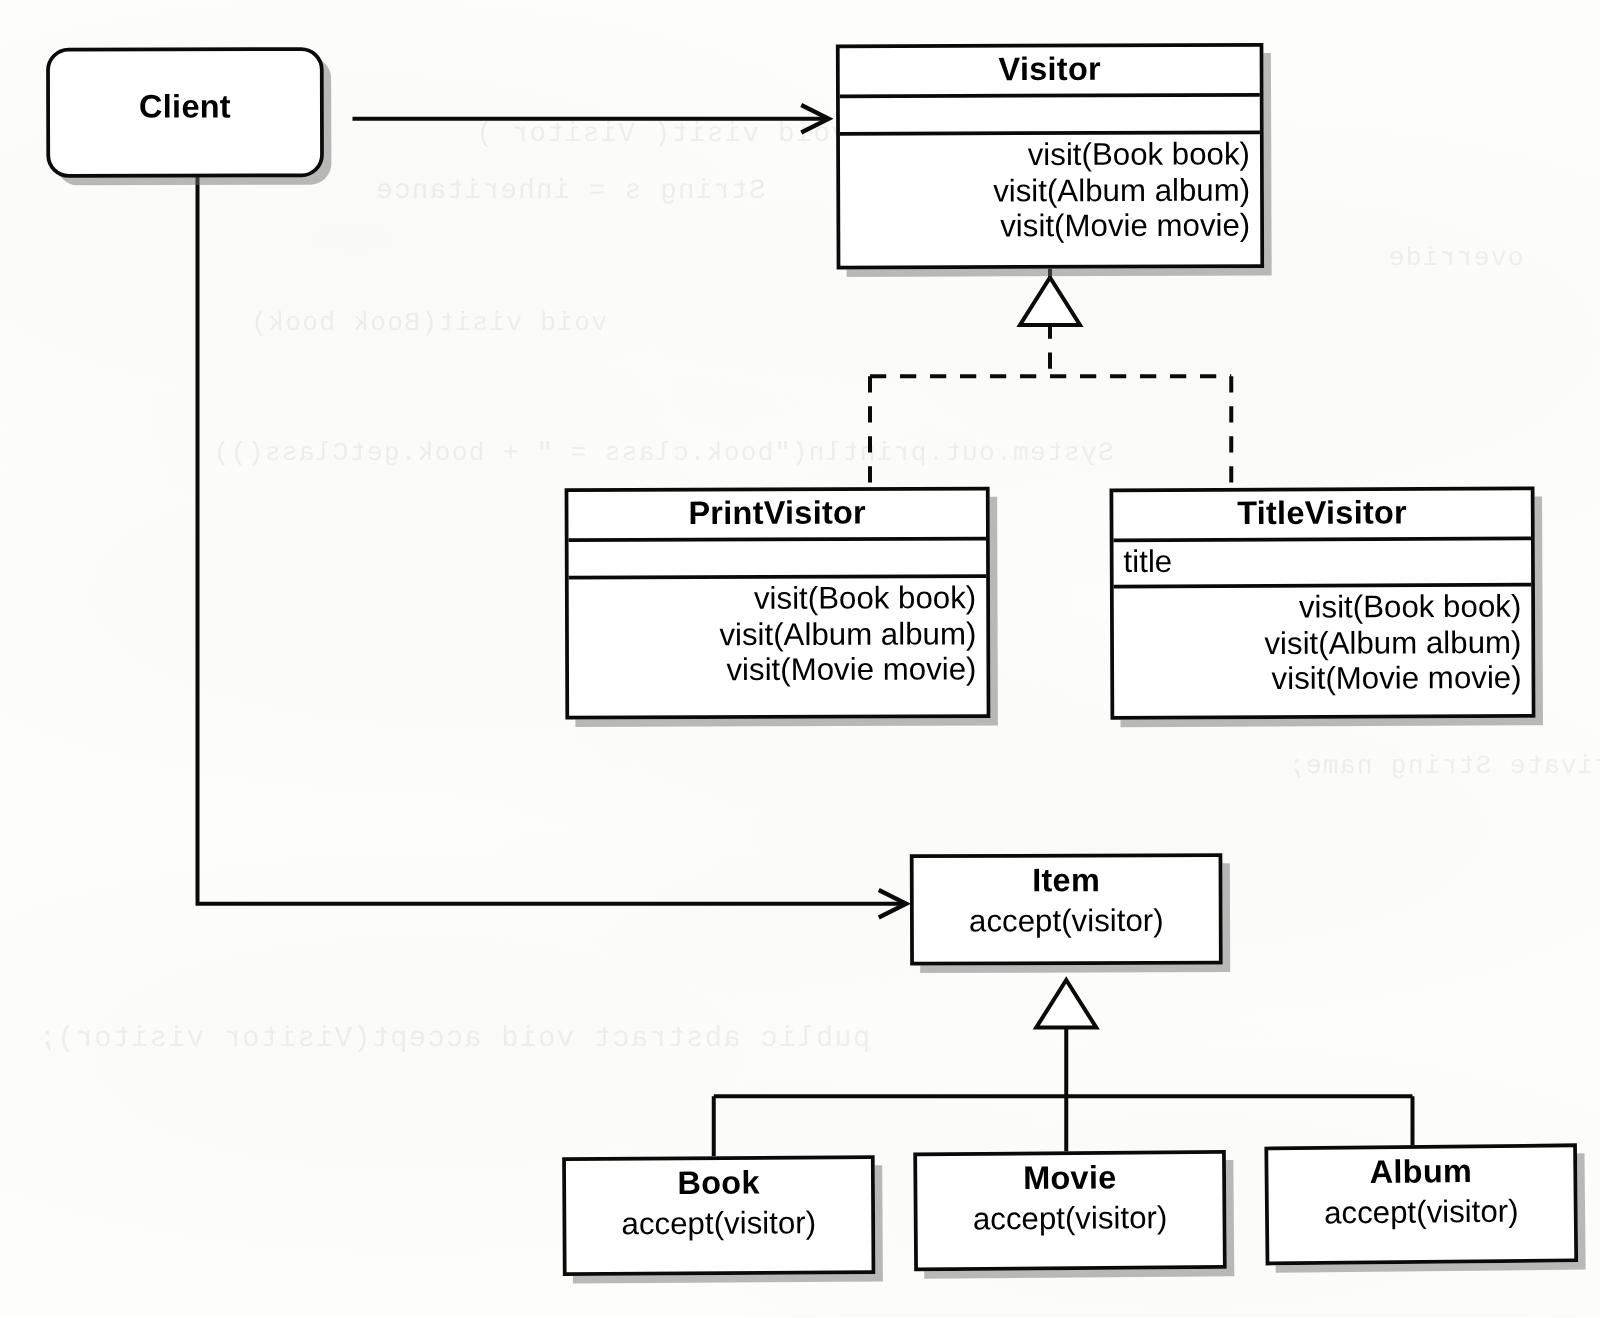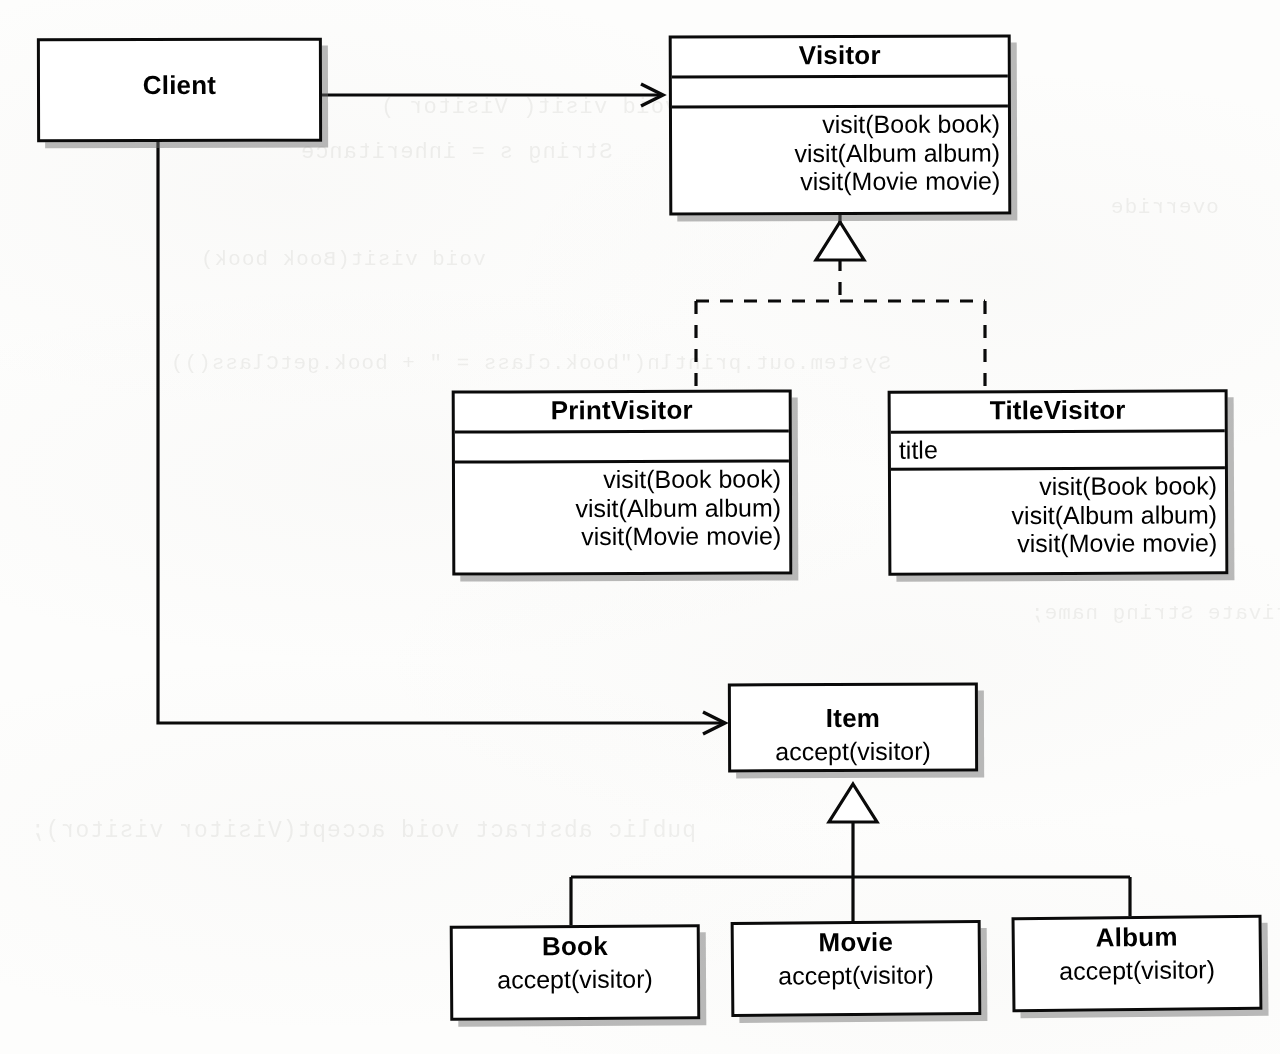--- a/index.html
+++ b/index.html
@@ -148,21 +148,21 @@
 
         <line x1="571" y1="877" x2="571" y2="925"></line>
 
         <line x1="1130" y1="877" x2="1130" y2="921"></line>
 
         <polygon points="853,784 877,822 829,822" fill="#ffffff" stroke="#0a0a0a" stroke-width="3.2" stroke-linejoin="miter"></polygon>
       </g>
     </g>
   </svg>
 
-  <div class="cls" id="box-client" style="left:37px; top:38px; width:285px; height:104px; transform: rotate(-0.15deg);">
+  <div class="cls" id="box-client" style="left:37px; top:38px; width:222px; height:104px; transform: rotate(-0.15deg); border-radius: 18px;">
     <div class="cls-title" style="padding-top:30px;">Client</div>
   </div>
 
   <div class="cls" id="box-visitor" style="left:669px; top:35px; width:342px; height:180px; transform: rotate(-0.2deg);">
     <div class="compartment cls-title">Visitor</div>
     <div class="compartment attrs divider"></div>
     <div class="compartment ops divider">
       <div>visit(Book book)</div>
       <div>visit(Album album)</div>
       <div>visit(Movie movie)</div>
@@ -185,21 +185,21 @@
       <div>title</div>
     </div>
     <div class="compartment ops divider">
       <div>visit(Book book)</div>
       <div>visit(Album album)</div>
       <div>visit(Movie movie)</div>
     </div>
   </div>
 
   <div class="cls" id="box-item" style="left:728px; top:683px; width:250px; height:89px; transform: rotate(-0.2deg);">
-    <div class="cls-title" style="padding-top:18px;">Item</div>
+    <div class="cls-title" style="padding-top:4px;">Item</div>
     <div class="simple-body">accept(visitor)</div>
   </div>
 
   <div class="cls" id="box-book" style="left:450px; top:925px; width:250px; height:95px; transform: rotate(-0.35deg);">
     <div class="cls-title" style="padding-top:4px;">Book</div>
     <div class="simple-body">accept(visitor)</div>
   </div>
 
   <div class="cls" id="box-movie" style="left:731px; top:921px; width:250px; height:95px; transform: rotate(-0.45deg);">
     <div class="cls-title" style="padding-top:4px;">Movie</div>

